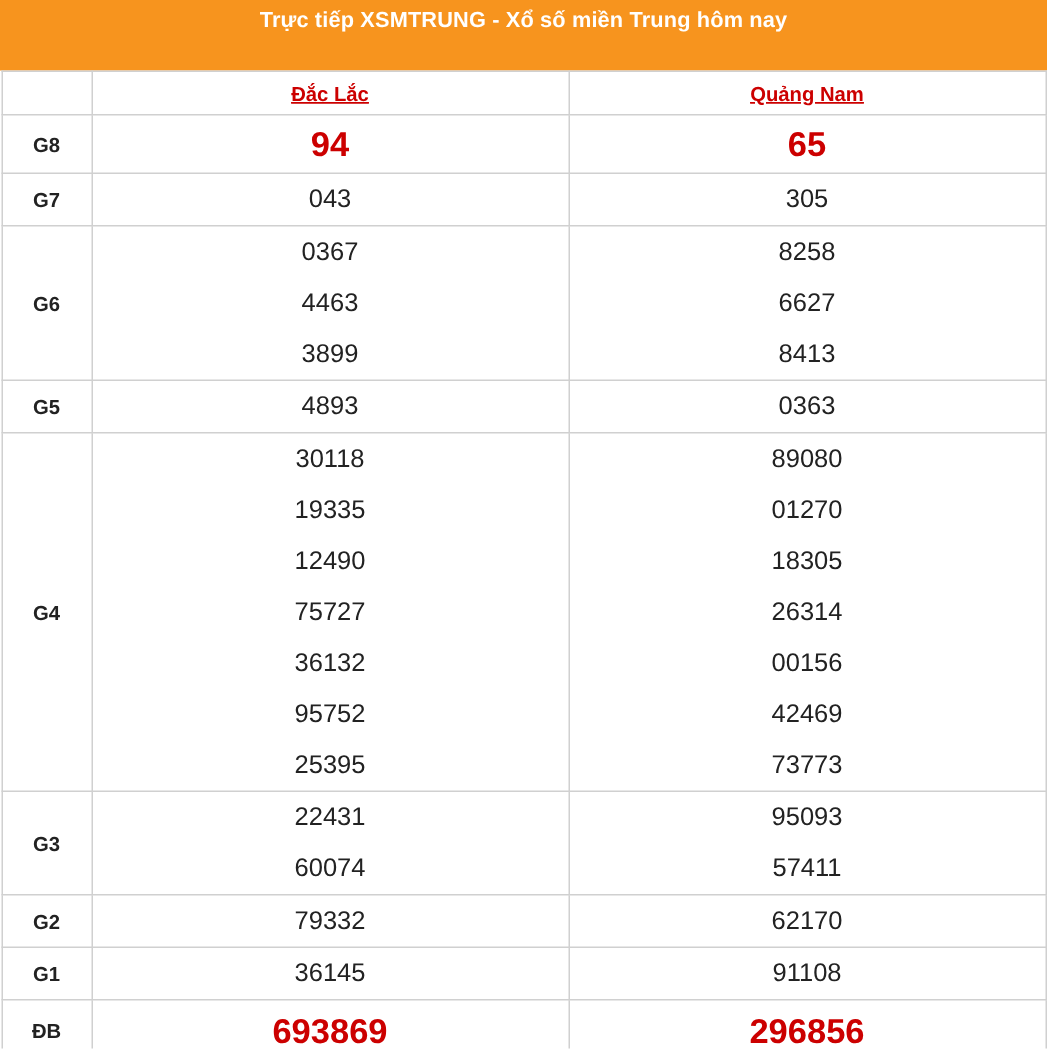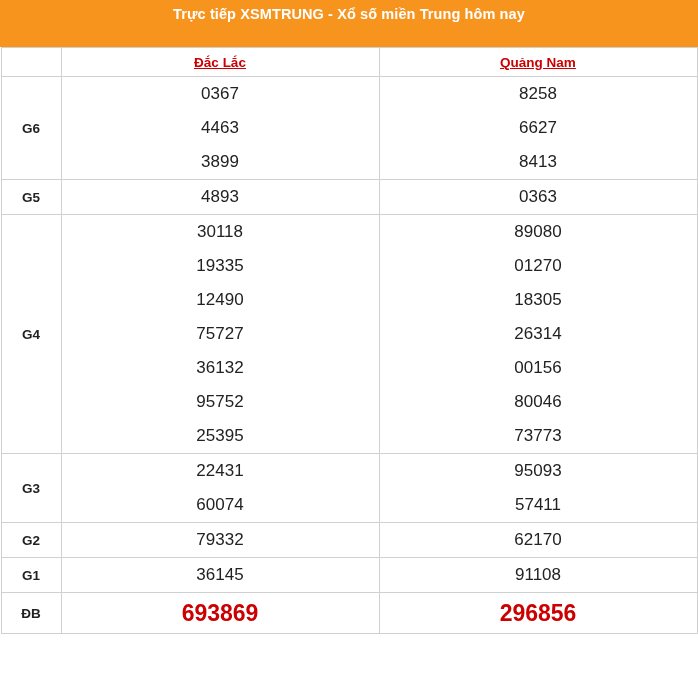--- a/index.html
+++ b/index.html
@@ -130,21 +130,47 @@
       <col class="c-prov">
       <col class="c-prov">
     </colgroup>
     <tbody>
       <tr>
         <td class="col-head"></td>
         <td class="col-head"><span>Đắc Lắc</span></td>
         <td class="col-head"><span>Quảng Nam</span></td>
       </tr>
 
-
+      <tr class="row-g8">
+        <td class="prize-label">G8</td>
+        <td>
+          <span class="cell-stack">
+              <span class="num">94</span>
+            </span>
+        </td>
+        <td>
+          <span class="cell-stack">
+              <span class="num">65</span>
+            </span>
+        </td>
+      </tr>
+
+      <tr>
+        <td class="prize-label">G7</td>
+        <td>
+          <span class="cell-stack">
+              <span class="num">043</span>
+            </span>
+        </td>
+        <td>
+          <span class="cell-stack">
+              <span class="num">305</span>
+            </span>
+        </td>
+      </tr>
 
       <tr>
         <td class="prize-label">G6</td>
         <td>
           <span class="cell-stack">
             <span class="num">0367</span>
             <span class="num">4463</span>
             <span class="num">3899</span>
           </span>
         </td>
@@ -184,21 +210,21 @@
             <span class="num">25395</span>
           </span>
         </td>
         <td>
           <span class="cell-stack">
             <span class="num">89080</span>
             <span class="num">01270</span>
             <span class="num">18305</span>
             <span class="num">26314</span>
             <span class="num">00156</span>
-            <span class="num">80046</span>
+            <span class="num">42469</span>
             <span class="num">73773</span>
           </span>
         </td>
       </tr>
 
       <tr>
         <td class="prize-label">G3</td>
         <td>
           <span class="cell-stack">
             <span class="num">22431</span>

